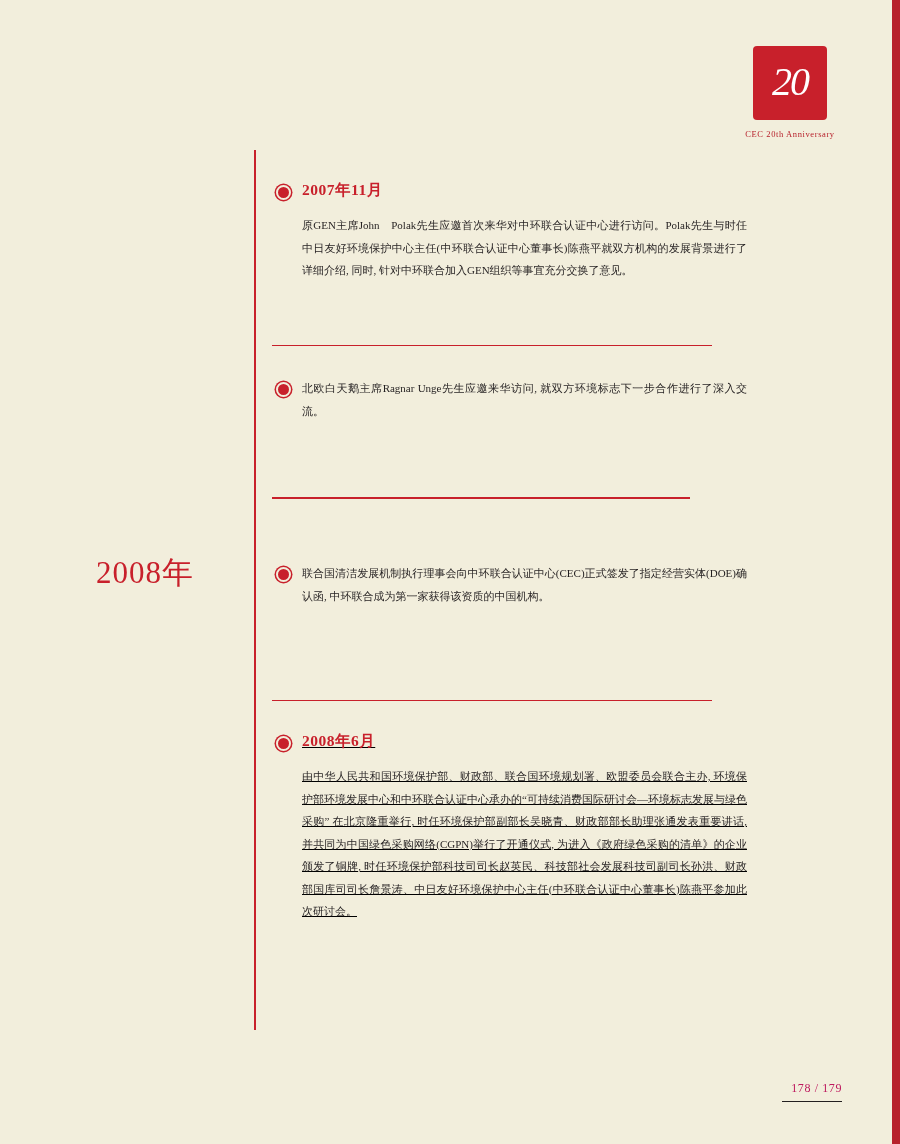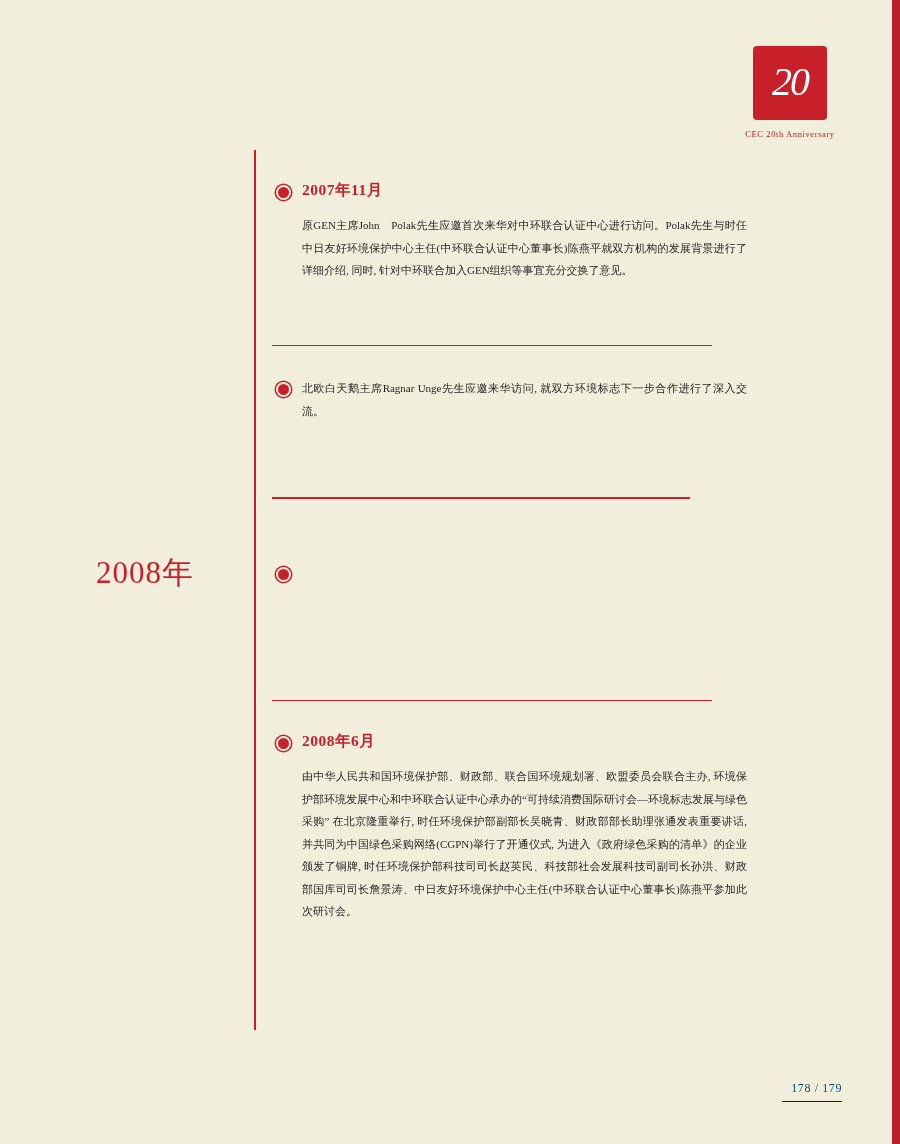--- a/index.html
+++ b/index.html
@@ -124,21 +124,21 @@
   .rule.thick {
     height: 2px;
   }
 
   
   .page-number {
     position: absolute;
     right: 58px;
     bottom: 48px;
     font-size: 12px;
-    color: #0c4a6e;
+    color: #be185d;
     letter-spacing: 0.6px;
     font-family: "Liberation Serif", serif;
   }
   .page-rule {
     position: absolute;
     right: 58px;
     bottom: 42px;
     width: 60px;
     height: 1px;
     background: #231f20;
@@ -170,24 +170,25 @@
 
 <div class="entry" style="top:377px;">
   <span class="bullet"></span>
   <p>北欧白天鹅主席Ragnar Unge先生应邀来华访问, 就双方环境标志下一步合作进行了深入交流。</p>
 </div>
 
 <div class="rule thick" style="top:497px; width:418px;"></div>
 
 <div class="entry" style="top:562px;">
   <span class="bullet"></span>
+  <p>联合国清洁发展机制执行理事会向中环联合认证中心(CEC)正式签发了指定经营实体(DOE)确认函, 中环联合成为第一家获得该资质的中国机构。</p>
 </div>
 
 <div class="rule" style="top:700px; width:440px;"></div>
 
-<div class="entry" style="top:731px;">
+<div class="entry" style="top:731px;text-decoration:underline;">
   <span class="bullet"></span>
   <h3>2008年6月</h3>
   <p>由中华人民共和国环境保护部、财政部、联合国环境规划署、欧盟委员会联合主办, 环境保护部环境发展中心和中环联合认证中心承办的“可持续消费国际研讨会—环境标志发展与绿色采购” 在北京隆重举行, 时任环境保护部副部长吴晓青、财政部部长助理张通发表重要讲话, 并共同为中国绿色采购网络(CGPN)举行了开通仪式, 为进入《政府绿色采购的清单》的企业颁发了铜牌, 时任环境保护部科技司司长赵英民、科技部社会发展科技司副司长孙洪、财政部国库司司长詹景涛、中日友好环境保护中心主任(中环联合认证中心董事长)陈燕平参加此次研讨会。</p>
 </div>
 
 <div class="page-rule"></div>
 <div class="page-number">178 / 179</div>
 
 </body></html>

